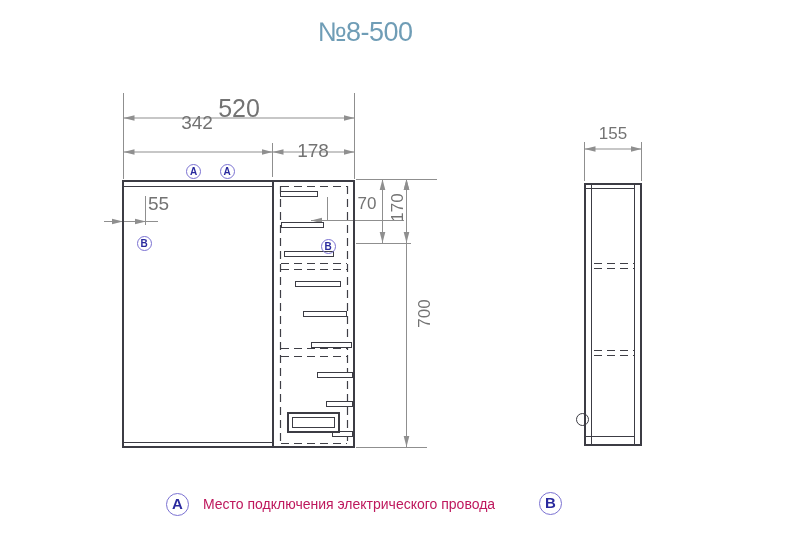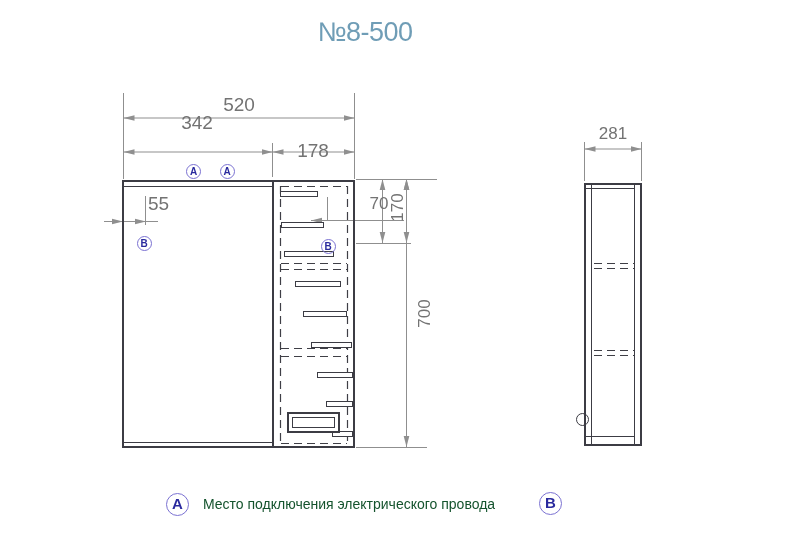--- a/index.html
+++ b/index.html
@@ -13,21 +13,21 @@
   .bar{position:absolute;height:6px;border:1px solid #3c3c44;background:#fff;}
   
   .dimt{position:absolute;color:#737373;text-align:center;white-space:nowrap;
         font-family:"Liberation Sans",sans-serif;}
   .rot{transform:rotate(-90deg);}
   
   .mk{position:absolute;width:15px;height:15px;border:1.2px solid #7b72d2;border-radius:50%;
       color:#2a2a9e;font:600 10px/13px "Liberation Sans",sans-serif;text-align:center;}
   .leg-mk{position:absolute;width:23px;height:23px;border:1.6px solid #7b72d2;border-radius:50%;
       color:#2a2a9e;font:600 15px/20px "Liberation Sans",sans-serif;text-align:center;}
-  .leg-tx{position:absolute;color:#14532d;font:14px/23px "Liberation Sans",sans-serif;white-space:nowrap;}
+  .leg-tx{position:absolute;color:#be185d;font:14px/23px "Liberation Sans",sans-serif;white-space:nowrap;}
   #title{position:absolute;left:285px;top:16px;width:160px;text-align:center;
          color:#6f9db6;font:27px/32px "Liberation Sans",sans-serif;letter-spacing:-0.5px;}
   svg line.dim{stroke:#8f8f8f;stroke-width:1;}
   svg line.hid{stroke:#3f3f46;stroke-width:1.2;stroke-dasharray:8 5;}
 </style>
 </head>
 <body>
 
 <div id="stage">
 
@@ -111,34 +111,34 @@
   <div class="bar" style="left:332px;top:431px;width:21px;"></div>
 
   <div class="abs" style="left:287px;top:412px;width:53px;height:21px;border:2px solid #3c3c44;"></div>
   <div class="abs" style="left:292px;top:417px;width:43px;height:11px;border:1px solid #3c3c44;"></div>
 
   <div class="mk" style="left:186px;top:163.5px;">A</div>
   <div class="mk" style="left:219.5px;top:163.5px;">A</div>
   <div class="mk" style="left:136.5px;top:235.5px;">B</div>
   <div class="mk" style="left:320.5px;top:238.5px;">B</div>
 
-  <div class="dimt" style="left:214px;top:94px;width:50px;font-size:19px;">520</div>
+  <div class="dimt" style="left:214px;top:94px;width:50px;font-size:25px;">520</div>
   <div class="dimt" style="left:167px;top:112px;width:60px;font-size:19px;">342</div>
   <div class="dimt" style="left:283px;top:128px;width:60px;font-size:19px;margin-top:12px;">178</div>
   <div class="dimt" style="left:148px;top:193px;font-size:19px;text-align:center;">55</div>
-  <div class="dimt" style="left:353px;top:194px;width:52px;font-size:17px;">70</div>
+  <div class="dimt" style="left:353px;top:194px;width:28px;font-size:17px;">70</div>
   <div class="dimt rot" style="left:377px;top:200px;width:40px;height:15px;font-size:17px;line-height:15px;">170</div>
   <div class="dimt rot" style="left:402px;top:306px;width:44px;height:15px;font-size:17px;line-height:15px;">700</div>
 
   <div class="abs" style="left:576px;top:413px;width:13px;height:13px;border:1.5px solid #3c3c44;border-radius:50%;background:#fff;"></div>
   <div class="obox" style="left:584px;top:183px;width:58px;height:263px;background:transparent;"></div>
   <div class="oline" style="left:591px;top:185px;width:1px;height:259px;"></div>
   <div class="oline" style="left:634px;top:185px;width:1px;height:259px;"></div>
   <div class="oline" style="left:586px;top:188px;width:48px;height:1px;"></div>
   <div class="oline" style="left:586px;top:436px;width:48px;height:1px;"></div>
 
-  <div class="dimt" style="left:588px;top:124px;width:50px;font-size:17px;">281</div>
+  <div class="dimt" style="left:588px;top:124px;width:50px;font-size:17px;">155</div>
 
   <div class="leg-mk" style="left:166px;top:493px;">A</div>
   <div class="leg-tx" style="left:203px;top:493px;">Место подключения электрического провода</div>
   <div class="leg-mk" style="left:539px;top:492px;">B</div>
 
 </div>
 
 </body></html>

